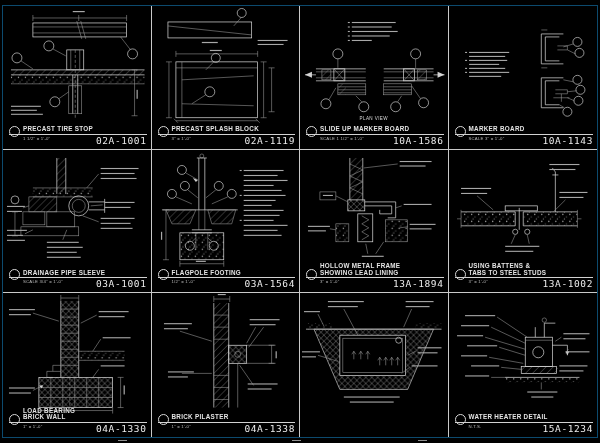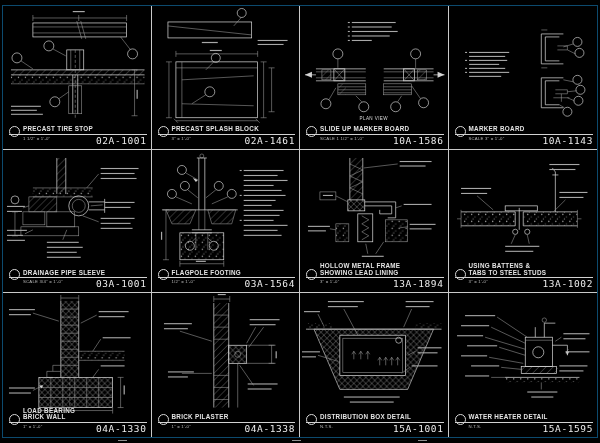--- a/index.html
+++ b/index.html
@@ -122,21 +122,21 @@
       <span class="tcircle"></span>
       <div class="tb-top">
           <div class="ttitle">
             <span class="tl">PRECAST SPLASH BLOCK</span>
             <span class="tl"></span>
           </div>
         </div>
       <div class="tb-rule"></div>
       <div class="tb-bot">
           <span class="tscale">3" = 1'-0"</span>
-          <span class="tnum">02A-1461</span>
+          <span class="tnum">02A-1119</span>
         </div>
     </div>
   </div>
 
   <div class="cell">
     <svg class="d" viewBox="0 0 148 143" preserveAspectRatio="none">
       <rect class="t" x="48" y="16" width="2" height="1.1"></rect>
         <rect class="t" x="52" y="16" width="44" height="1.1"></rect>
       <rect class="t" x="48" y="20.5" width="2" height="1.1"></rect>
         <rect class="t" x="52" y="20.5" width="40" height="1.1"></rect>
@@ -567,34 +567,20 @@
         <rect class="t" x="118" y="59" width="20" height="1.1"></rect>
         <path class="s2" d="M116 58 L108 62"></path>
       <rect class="t" x="112" y="72" width="26" height="1.1"></rect>
         <path class="s2" d="M110 74 L102 80"></path>
       <rect class="t" x="2" y="58" width="18" height="1.1"></rect>
         <rect class="t" x="2" y="63" width="14" height="1.1"></rect>
         <path class="s2" d="M18 62 L38 68"></path>
       <rect class="t" x="44" y="103" width="56" height="1.1"></rect>
         <rect class="t" x="50" y="108" width="44" height="1.1"></rect>
     </svg>
-    <div class="tb">
-      <span class="tcircle"></span>
-      <div class="tb-top">
-          <div class="ttitle">
-            <span class="tl">DISTRIBUTION BOX DETAIL</span>
-            <span class="tl"></span>
-          </div>
-        </div>
-      <div class="tb-rule"></div>
-      <div class="tb-bot">
-          <span class="tscale">N.T.S.</span>
-          <span class="tnum">15A-1001</span>
-        </div>
-    </div>
   </div>
 
   <div class="cell">
     <svg class="d" viewBox="0 0 148 143" preserveAspectRatio="none">
       <rect class="s" x="76" y="44" width="27" height="29"></rect>
         <path class="s2" d="M76 47 H103"></path>
       <circle class="s" cx="89" cy="59" r="5.5"></circle>
       <path class="s" d="M95 30 V44 M95 30 H106 M86 34 V44"></path>
         <circle class="s2" cx="95" cy="27" r="2.2"></circle>
       <path class="s" d="M103 52 H118 V62"></path>
@@ -633,21 +619,21 @@
       <span class="tcircle"></span>
       <div class="tb-top">
           <div class="ttitle">
             <span class="tl">WATER HEATER DETAIL</span>
             <span class="tl"></span>
           </div>
         </div>
       <div class="tb-rule"></div>
       <div class="tb-bot">
           <span class="tscale">N.T.S.</span>
-          <span class="tnum">15A-1595</span>
+          <span class="tnum">15A-1234</span>
         </div>
     </div>
   </div>
 
 </div>
 
 <div class="fmark" style="left:118px;"></div>
 <div class="fmark" style="left:292px;"></div>
 <div class="fmark" style="left:418px;"></div>
 

